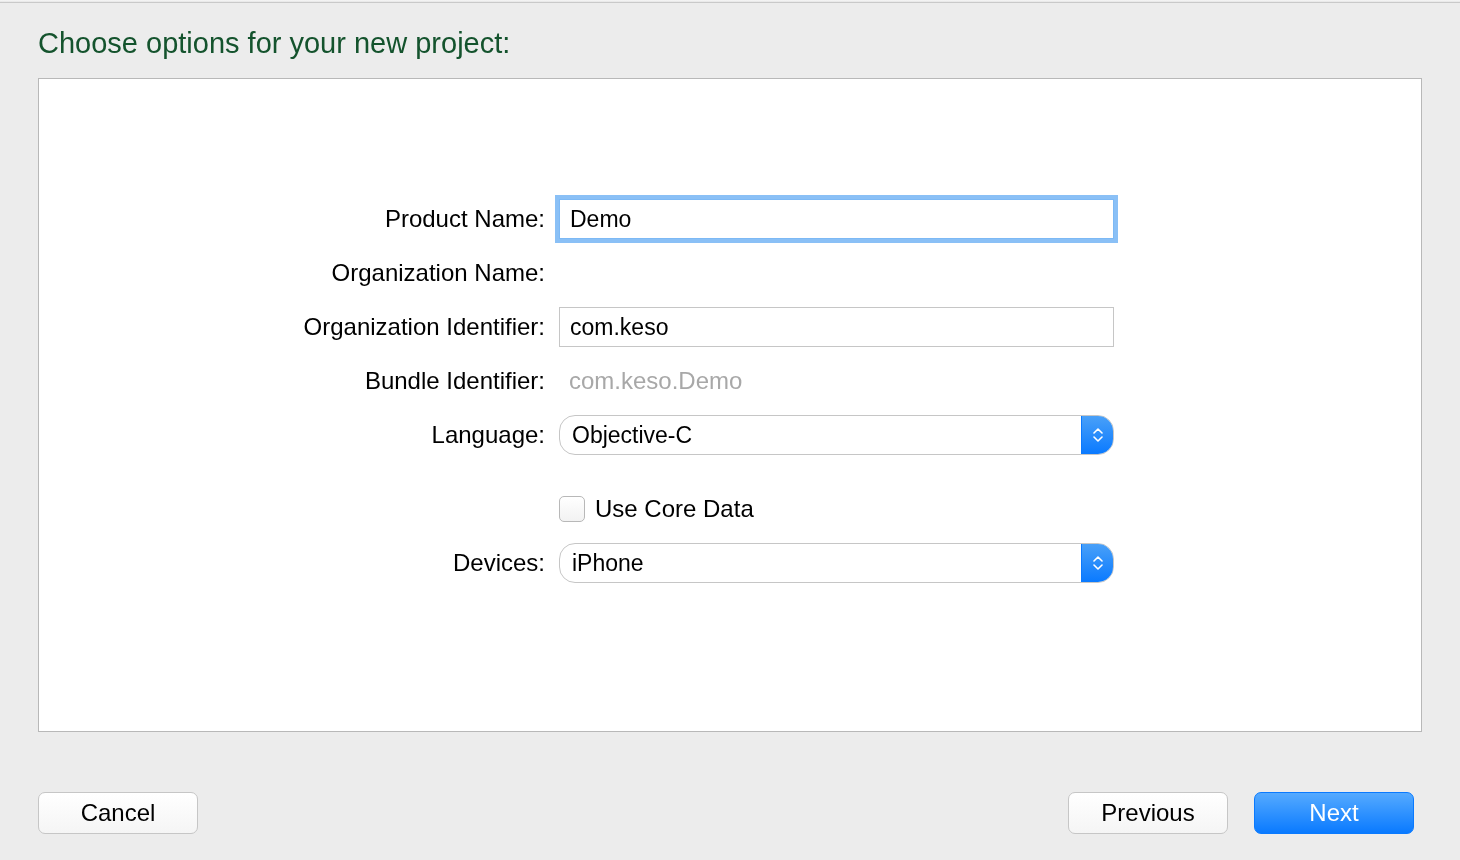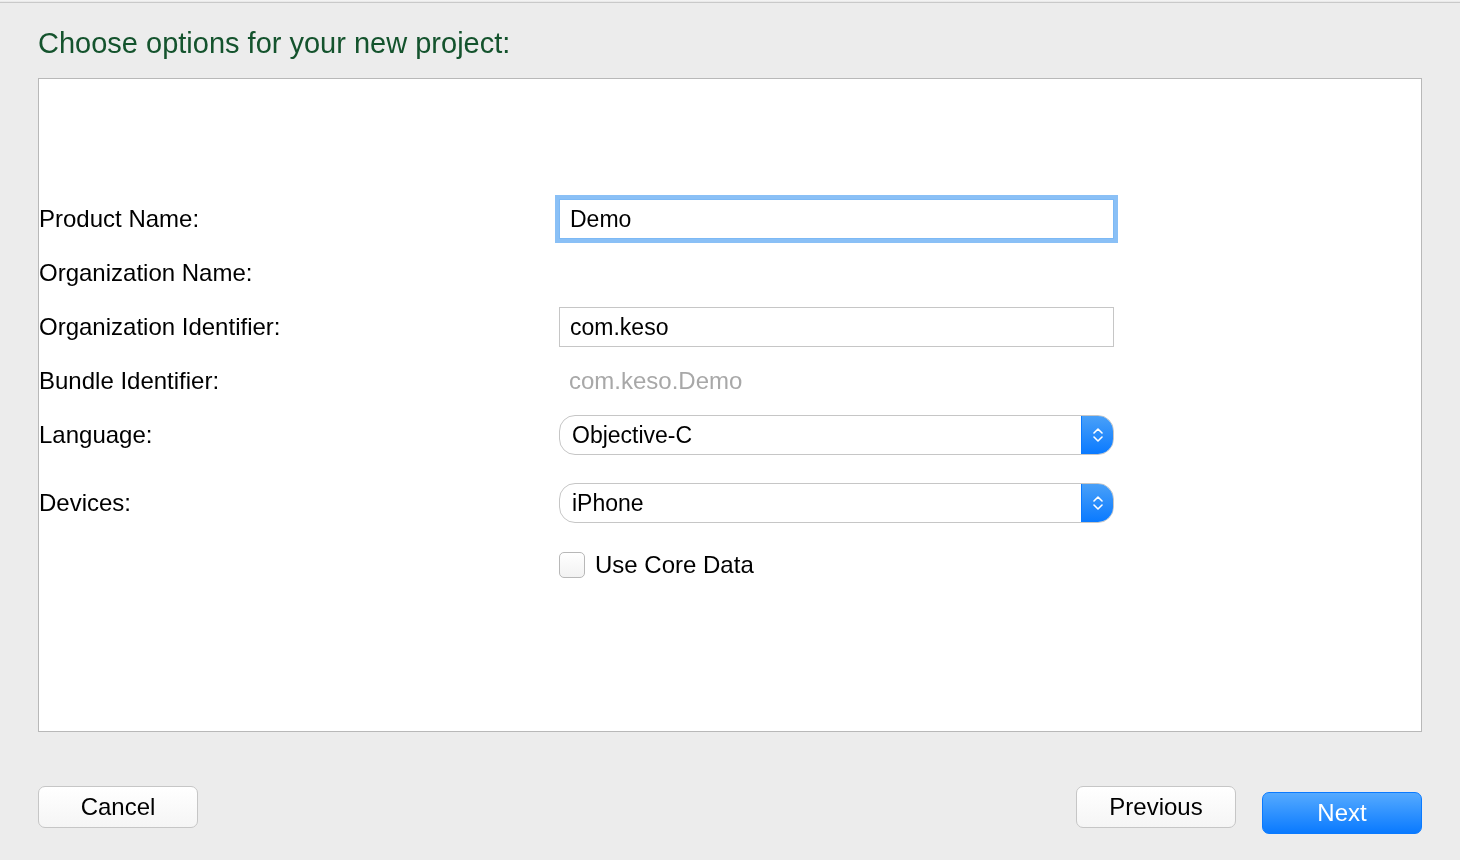--- a/index.html
+++ b/index.html
@@ -33,21 +33,21 @@
       position: relative;
       padding-top: 120px;
     }
     .form-row {
       display: flex;
       align-items: center;
       margin-bottom: 20px;
     }
     .form-label {
       width: 520px;
-      text-align: left;
+      text-align: right;
       font-size: 24px;
       color: #000;
       padding-right: 14px;
     }
     .form-control-cell {
       width: 560px;
       display: flex;
       align-items: center;
     }
     .text-input {
@@ -115,23 +115,23 @@
       background: linear-gradient(#ffffff, #f2f2f2);
     }
     .checkbox-label {
       font-size: 24px;
       color: #000;
     }
     .button-bar {
       position: absolute;
       bottom: 26px;
       left: 38px;
-      right: 38px;
-      display: flex;
-      align-items: flex-start;
+      right: 46px;
+      display: flex;
+      align-items: flex-end;
     }
     .btn {
       height: 42px;
       border-radius: 7px;
       font-size: 24px;
       font-family: inherit;
       border: 1px solid #c6c6c6;
       background: linear-gradient(#ffffff, #f5f5f5);
       color: #000;
       padding: 0 28px;
@@ -143,21 +143,21 @@
       border: 1px solid #0a7aff;
       color: #fff;
       margin-top: 6px;
     }
     .spacer {
       flex: 1;
     }
     .btn + .btn {
       margin-left: 26px;
     }
-    .lang-row { margin-top: 12px; margin-bottom: 28px; }
+    .lang-row { margin-top: 12px; margin-bottom: 40px; }
     .dev-row { margin-bottom: 28px; }
   </style>
 </head>
 <body>
 
 <div class="titlebar"></div>
 
 <div class="heading">Choose options for your new project:</div>
 
 <div class="panel">
@@ -197,44 +197,44 @@
               <path d="M1 5 L5 1 L9 5" stroke="#fff" stroke-width="1.6" fill="none" stroke-linecap="round" stroke-linejoin="round"></path>
             </svg>
           <svg viewBox="0 0 10 6">
               <path d="M1 1 L5 5 L9 1" stroke="#fff" stroke-width="1.6" fill="none" stroke-linecap="round" stroke-linejoin="round"></path>
             </svg>
         </span>
       </div>
     </div>
   </div>
 
-  <div class="form-row dev-row">
-    <div class="form-label">Devices:</div>
-    <div class="form-control-cell">
-      <div class="select-wrap">
-        <span class="select-text">iPhone</span>
-        <span class="select-stepper">
-          <svg viewBox="0 0 10 6">
-              <path d="M1 5 L5 1 L9 5" stroke="#fff" stroke-width="1.6" fill="none" stroke-linecap="round" stroke-linejoin="round"></path>
-            </svg>
-          <svg viewBox="0 0 10 6">
-              <path d="M1 1 L5 5 L9 1" stroke="#fff" stroke-width="1.6" fill="none" stroke-linecap="round" stroke-linejoin="round"></path>
-            </svg>
-        </span>
-      </div>
-    </div>
-  </div>
-
   <div class="form-row">
     <div class="form-label"></div>
     <div class="form-control-cell">
       <label class="checkbox-wrap">
         <span class="checkbox-box"></span>
         <span class="checkbox-label">Use Core Data</span>
       </label>
+    </div>
+  </div>
+
+  <div class="form-row dev-row">
+    <div class="form-label">Devices:</div>
+    <div class="form-control-cell">
+      <div class="select-wrap">
+        <span class="select-text">iPhone</span>
+        <span class="select-stepper">
+          <svg viewBox="0 0 10 6">
+              <path d="M1 5 L5 1 L9 5" stroke="#fff" stroke-width="1.6" fill="none" stroke-linecap="round" stroke-linejoin="round"></path>
+            </svg>
+          <svg viewBox="0 0 10 6">
+              <path d="M1 1 L5 5 L9 1" stroke="#fff" stroke-width="1.6" fill="none" stroke-linecap="round" stroke-linejoin="round"></path>
+            </svg>
+        </span>
+      </div>
     </div>
   </div>
 
 </div>
 
 <div class="button-bar">
   <button class="btn">Cancel</button>
   <div class="spacer"></div>
   <button class="btn">Previous</button>
   <button class="btn primary">Next</button>

